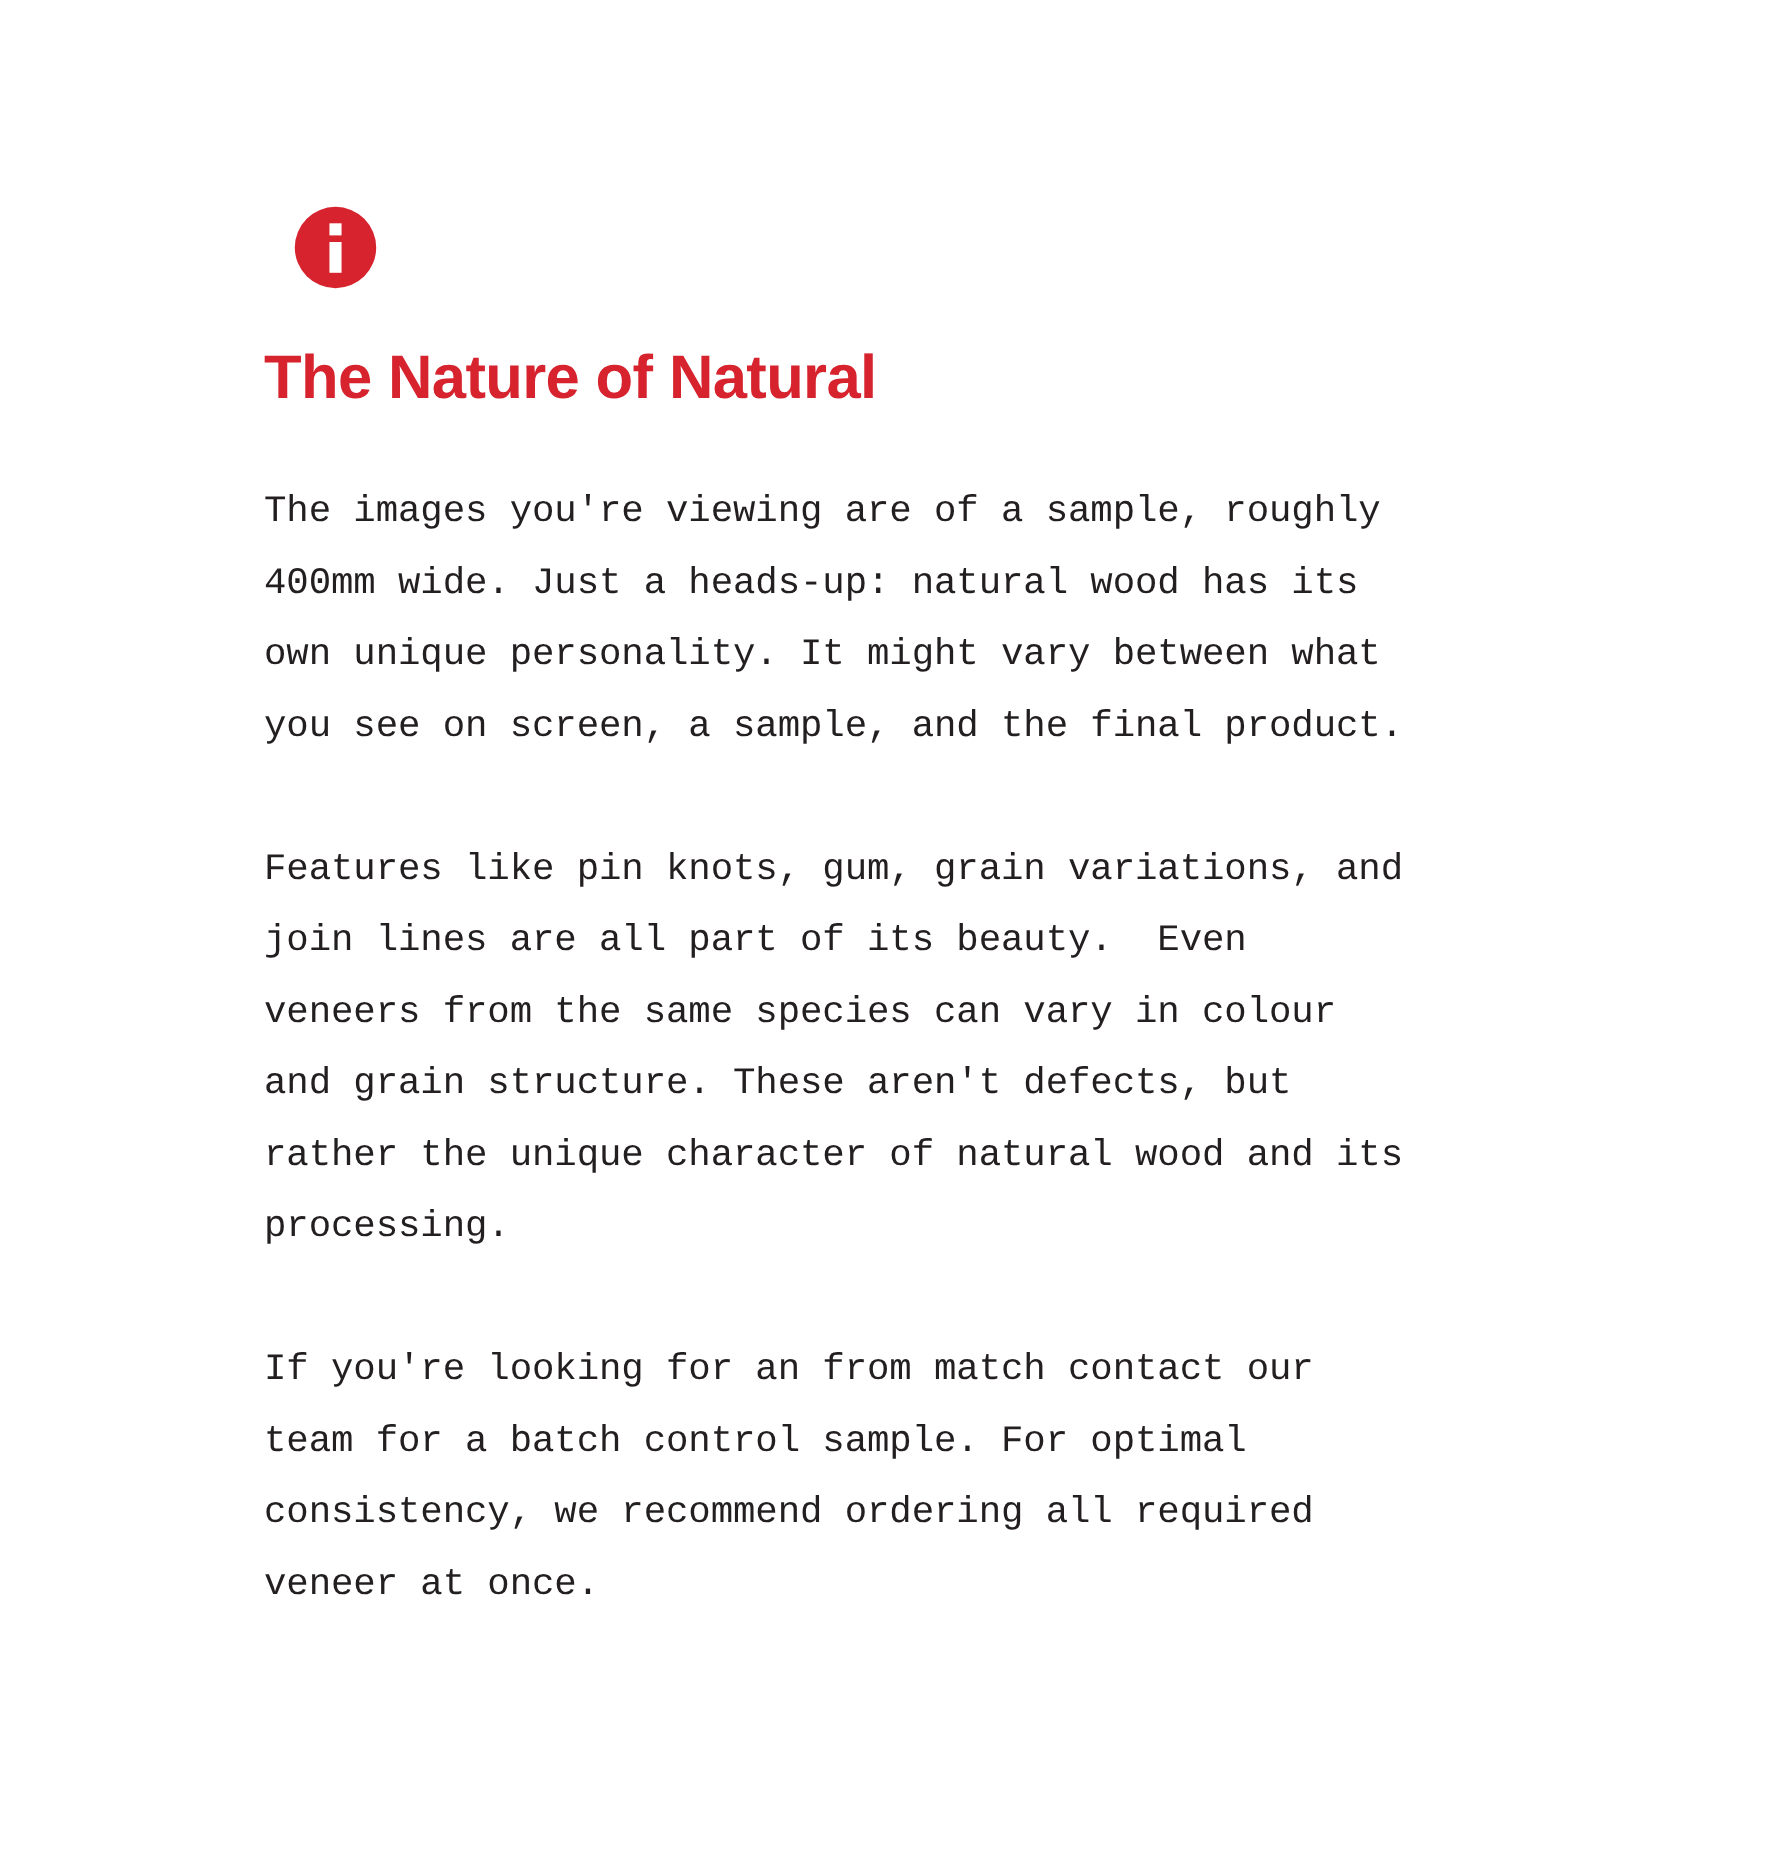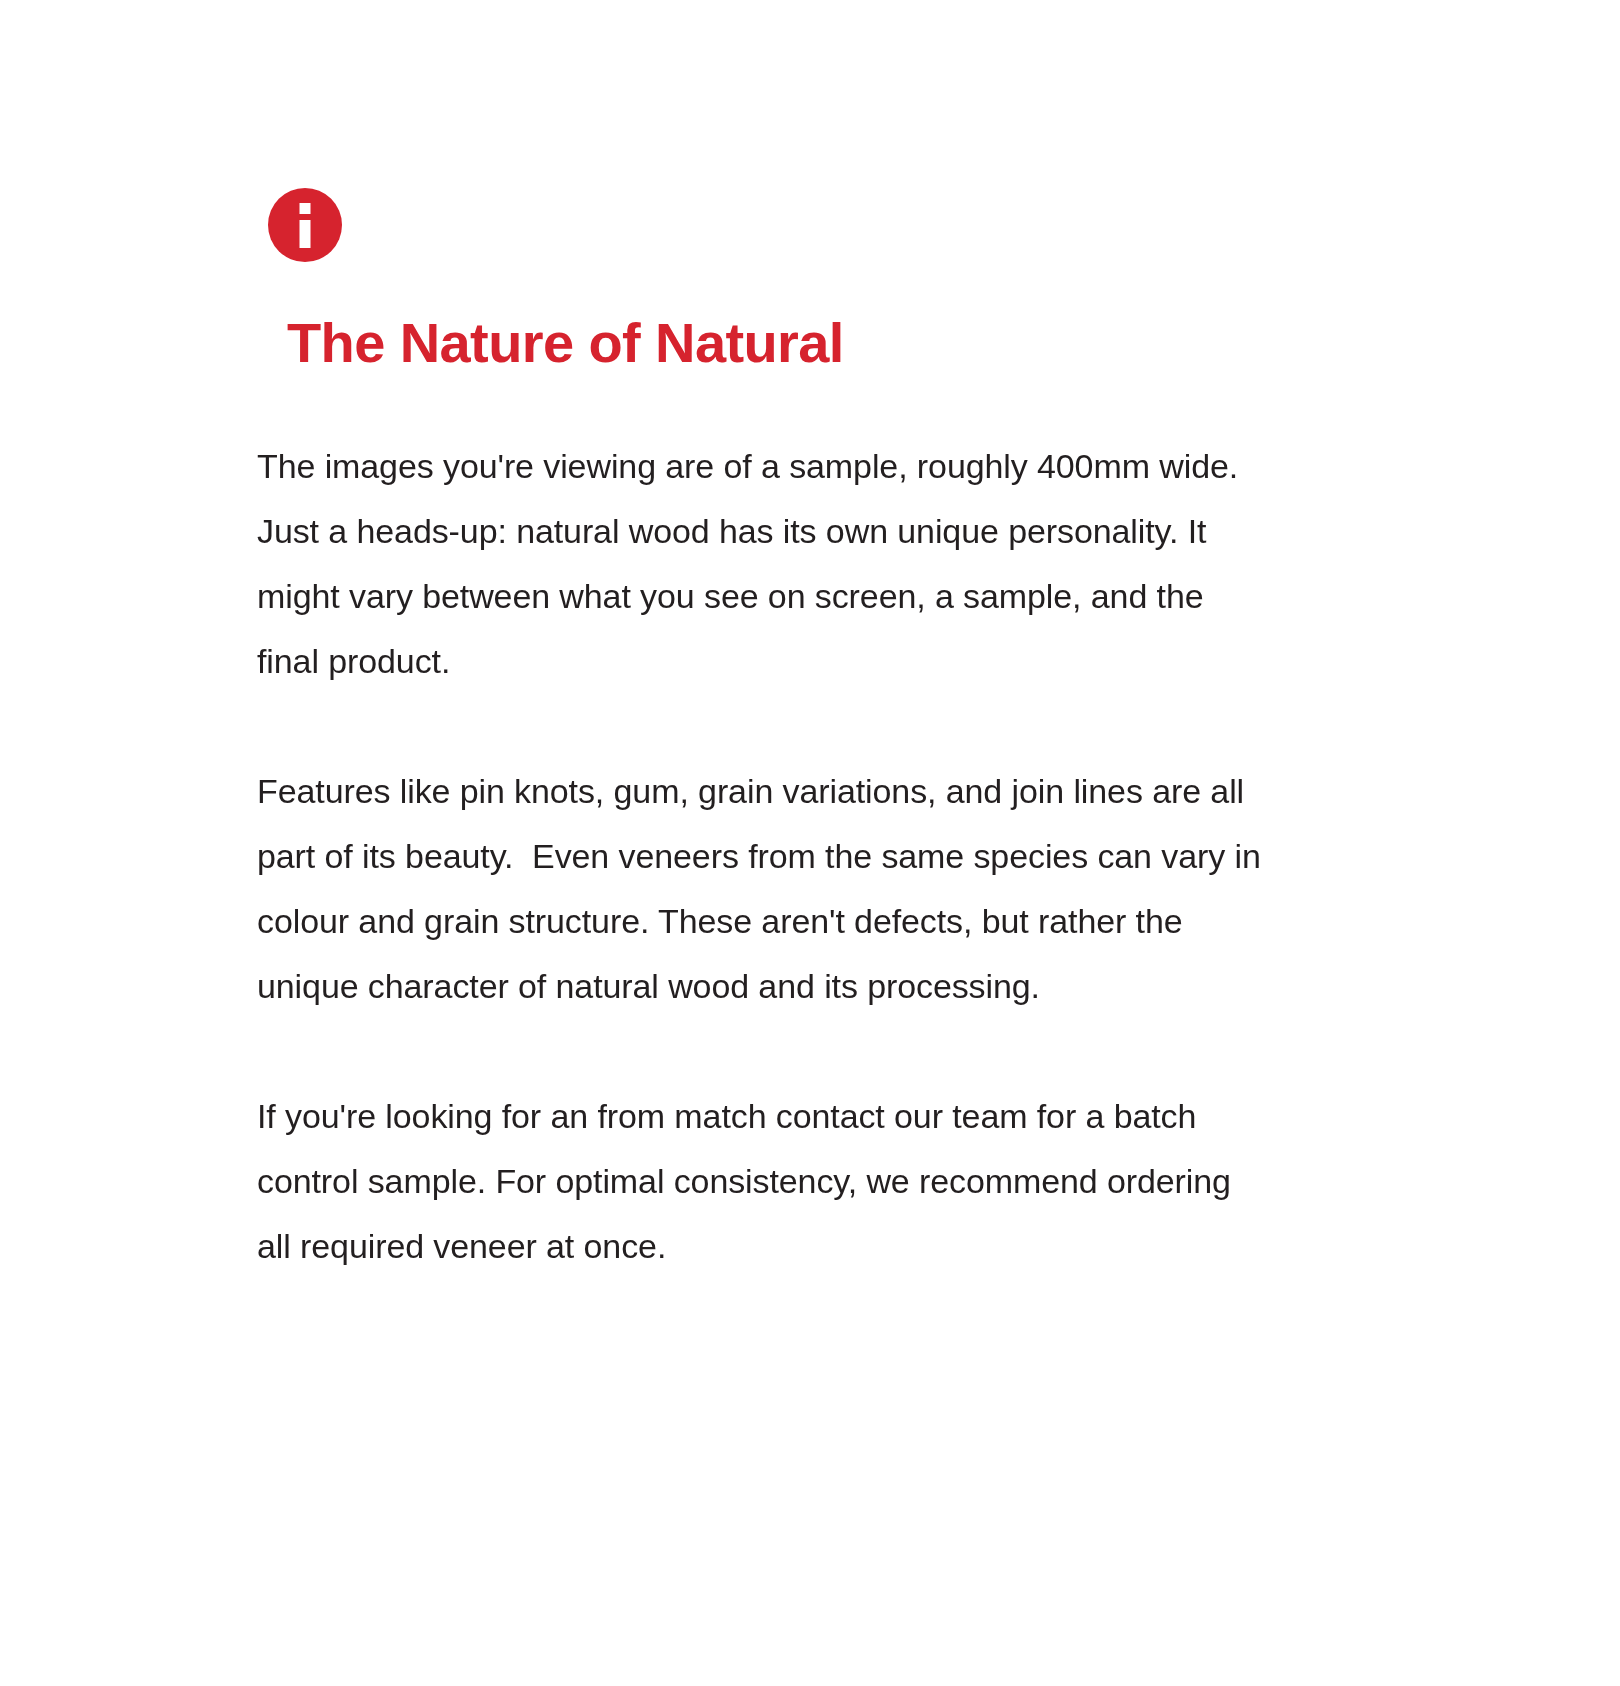--- a/index.html
+++ b/index.html
@@ -68,34 +68,34 @@
     font-size: 56px;
     font-weight: bold;
     line-height: 1.18;
     letter-spacing: -0.6px;
     margin: 0 0 58px 0;
     max-width: 760px;
   }
   .title .title-line {
     display: block;
     white-space: nowrap;
-    margin-left: 47px;
   }
 
   
   .body-copy {
     color: #231f20;
     font-size: 34px;
     line-height: 65px;
     letter-spacing: -0.1px;
     max-width: 1045px;
   }
   .body-copy p {
-    margin: 17px;
+    margin: 0;
     white-space: pre-wrap;
+    font-family: Liberation Mono, monospace;
   }
   .body-copy p + p {
     margin-top: 65px;
   }
 </style>
 </head>
 <body>
 
 <div class="page">
   <div class="content">

